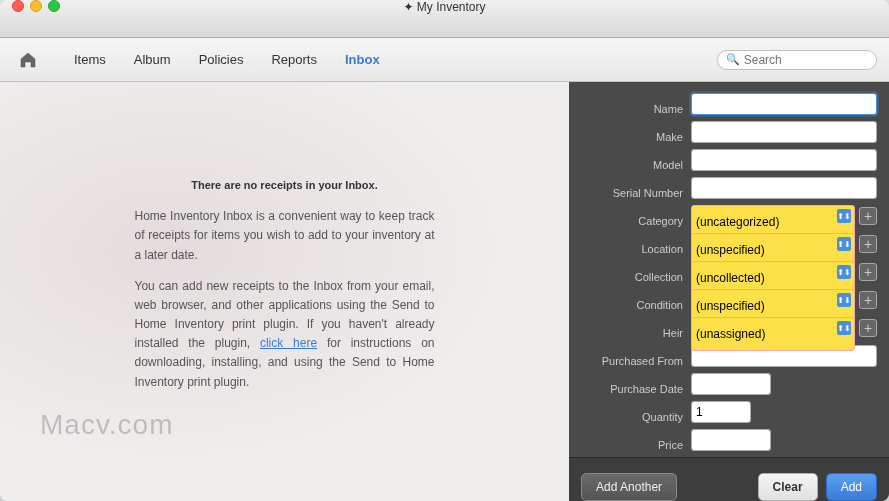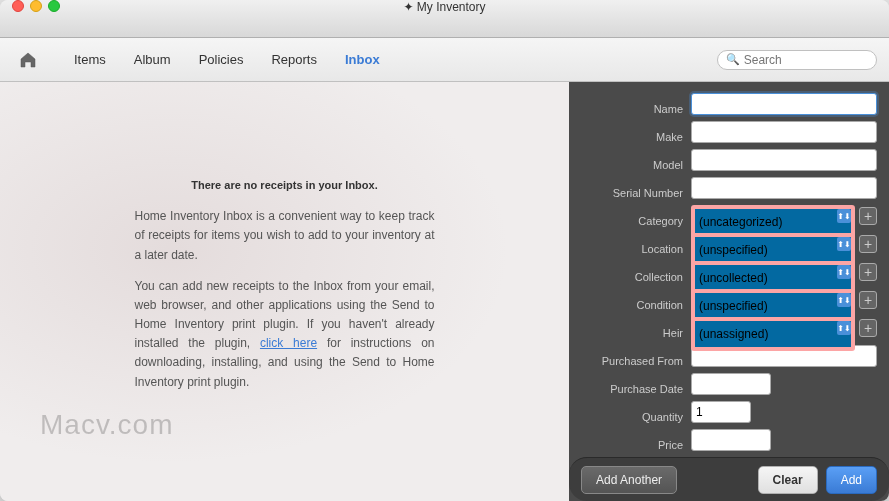--- a/index.html
+++ b/index.html
@@ -231,23 +231,23 @@
 
     .form-select-wrapper {
       flex: 1;
       position: relative;
       height: 22px;
     }
 
     .form-select {
       width: 100%;
       height: 34px;
-      border: 4px solid #fca5a5;
+      border: 1px solid #fca5a5;
       border-radius: 3px;
-      background: #0369a1;
+      background: #fde047;
       padding: 0 4px;
       font-size: 12px;
       appearance: none;
       cursor: pointer;
       outline: none;
     }
 
     .select-arrow {
       position: absolute;
       right: 4px;
@@ -279,26 +279,25 @@
       font-size: 14px;
       line-height: 1;
       flex-shrink: 0;
     }
 
     
     .bottom-bar {
       background: #3d3d3d;
       height: 44px;
       display: flex;
-      align-items: center;
-      padding: 12px 12px;
+      align-items: flex-end;
+      padding: 0 12px;
       gap: 8px;
       border-top: 1px solid #2a2a2a;
       flex-shrink: 0;
-      border-radius: 18px;
     }
 
     .btn {
       height: 28px;
       border-radius: 5px;
       font-size: 12px;
       padding: 0 14px;
       cursor: pointer;
       border: none;
       font-family: inherit;

